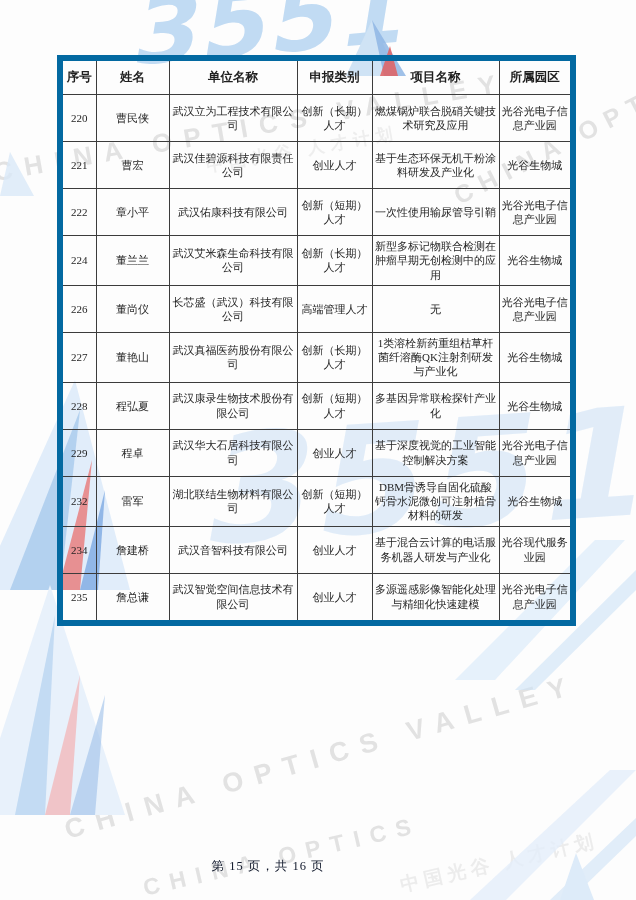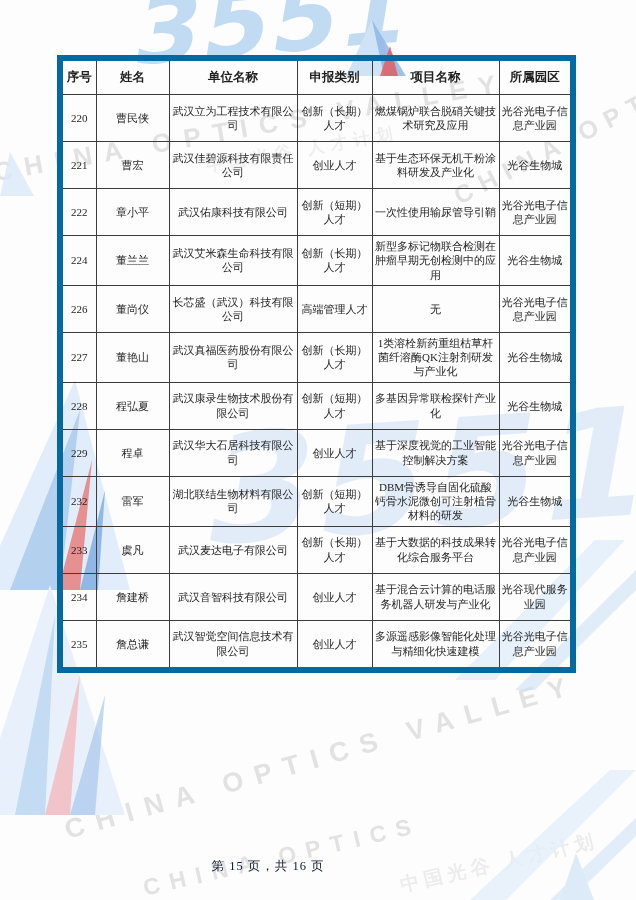--- a/index.html
+++ b/index.html
@@ -192,28 +192,20 @@
           </tr>
           <tr>
             <td>232</td>
             <td>雷军</td>
             <td>湖北联结生物材料有限公司</td>
             <td>创新（短期）人才</td>
             <td>DBM骨诱导自固化硫酸钙骨水泥微创可注射植骨材料的研发</td>
             <td>光谷生物城</td>
           </tr>
           <tr>
-            <td>233</td>
-            <td>虞凡</td>
-            <td>武汉麦达电子有限公司</td>
-            <td>创新（长期）人才</td>
-            <td>基于大数据的科技成果转化综合服务平台</td>
-            <td>光谷光电子信息产业园</td>
-          </tr>
-          <tr>
             <td>234</td>
             <td>詹建桥</td>
             <td>武汉音智科技有限公司</td>
             <td>创业人才</td>
             <td>基于混合云计算的电话服务机器人研发与产业化</td>
             <td>光谷现代服务业园</td>
           </tr>
           <tr>
             <td>235</td>
             <td>詹总谦</td>

